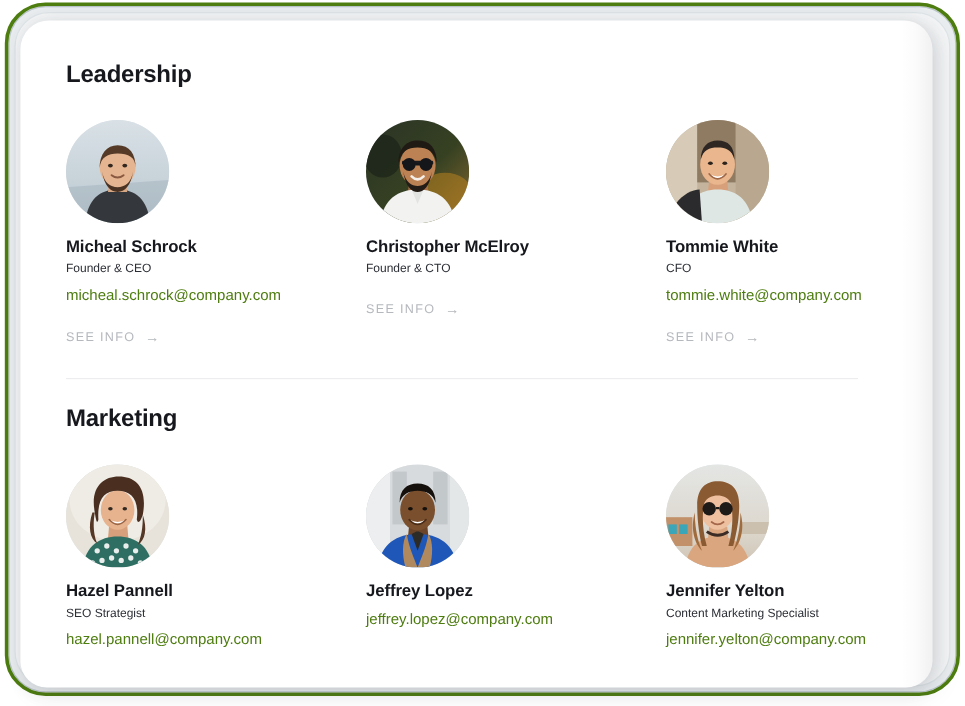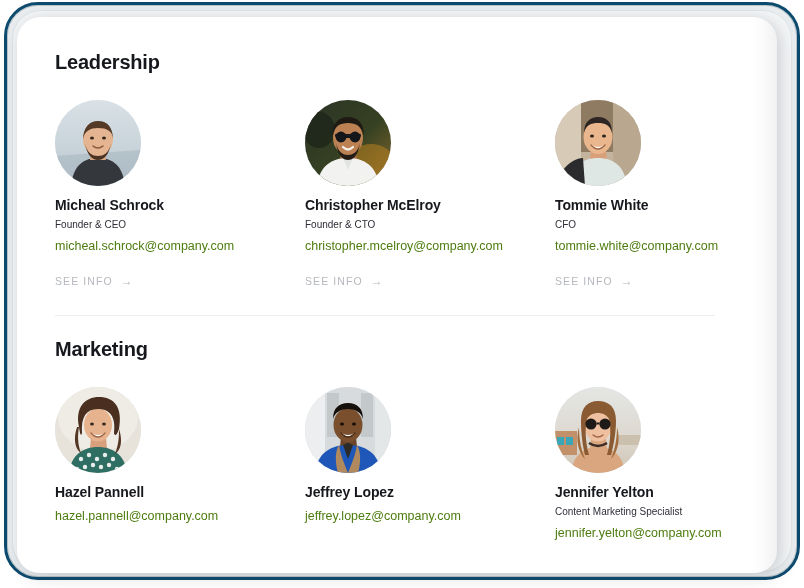--- a/index.html
+++ b/index.html
@@ -14,21 +14,21 @@
   }
 
   
   .device-frame {
     position: absolute;
     left: 4px;
     top: 2px;
     width: 796px;
     height: 578px;
     border-radius: 34px;
-    border: 3px solid #0c4a6e;
+    border: 3px solid #4d7c0f;
     background: #e9edef;
     box-shadow: 0 0 0 1px #b9c4ca inset;
   }
   .device-inner-bezel {
     position: absolute;
     left: 5px;
     top: 5px;
     right: 5px;
     bottom: 5px;
     border-radius: 29px;
@@ -205,21 +205,20 @@
                 <path d="M31 43 C33 56 38 60 43 60 C48 60 53 56 55 43 C53 52 48 55 43 55 C38 55 33 52 31 43 Z" fill="#241c16"></path>
                 <rect x="30" y="34" width="26" height="3" rx="1" fill="#1b1b1e"></rect>
                 <circle cx="36" cy="37" r="5.4" fill="#15161a"></circle>
                 <circle cx="50" cy="37" r="5.4" fill="#15161a"></circle>
                 <path d="M41 37 L45 37" stroke="#15161a" stroke-width="2"></path>
                 <path d="M38 47 Q43 52 48 47" stroke="#f4efe8" stroke-width="2.2" fill="none" stroke-linecap="round"></path>
               </svg>
             </div>
             <div class="person-name">Christopher McElroy</div>
             <div class="person-role">Founder &amp; CTO</div>
-            <a class="person-email" href="#">christopher.mcelroy@company.com</a>
             <a class="see-info" href="#">
               <span>SEE INFO</span>
               <span class="arrow">→</span>
             </a>
           </div>
 
           <div class="person">
             <div class="avatar">
               <svg viewBox="0 0 86 86" xmlns="http://www.w3.org/2000/svg">
                 <rect width="86" height="86" fill="#c4b49e"></rect>
@@ -281,20 +280,21 @@
                 <path d="M24 40 C20 20 30 10 44 10 C59 10 68 20 64 42 C62 48 60 50 59 46 C61 30 55 22 43 22 C31 22 26 30 27 46 C26 50 25 47 24 40 Z" fill="#4a2f20"></path>
                 <path d="M22 40 C18 52 20 62 26 66 C22 56 23 46 24 40 Z" fill="#553726"></path>
                 <path d="M64 42 C68 54 66 63 60 67 C64 57 64 48 64 42 Z" fill="#553726"></path>
                 <ellipse cx="37" cy="37" rx="1.9" ry="1.5" fill="#33281f"></ellipse>
                 <ellipse cx="49" cy="37" rx="1.9" ry="1.5" fill="#33281f"></ellipse>
                 <path d="M36 46 Q43 53 50 46 Q43 50 36 46 Z" fill="#ffffff"></path>
                 <path d="M36 46 Q43 54 50 46" stroke="#9c6647" stroke-width="1.3" fill="none" stroke-linecap="round"></path>
               </svg>
             </div>
             <div class="person-name">Hazel Pannell</div>
+            <div class="person-role">SEO Strategist</div>
             <a class="person-email" href="#">hazel.pannell@company.com</a>
 
           </div>
 
           <div class="person">
             <div class="avatar">
               <svg viewBox="0 0 86 86" xmlns="http://www.w3.org/2000/svg">
                 <rect width="86" height="86" fill="#d8dbdd"></rect>
                 <rect x="0" y="0" width="20" height="86" fill="#eceeef"></rect>
                 <rect x="22" y="6" width="12" height="44" fill="#c3c8cb"></rect>

